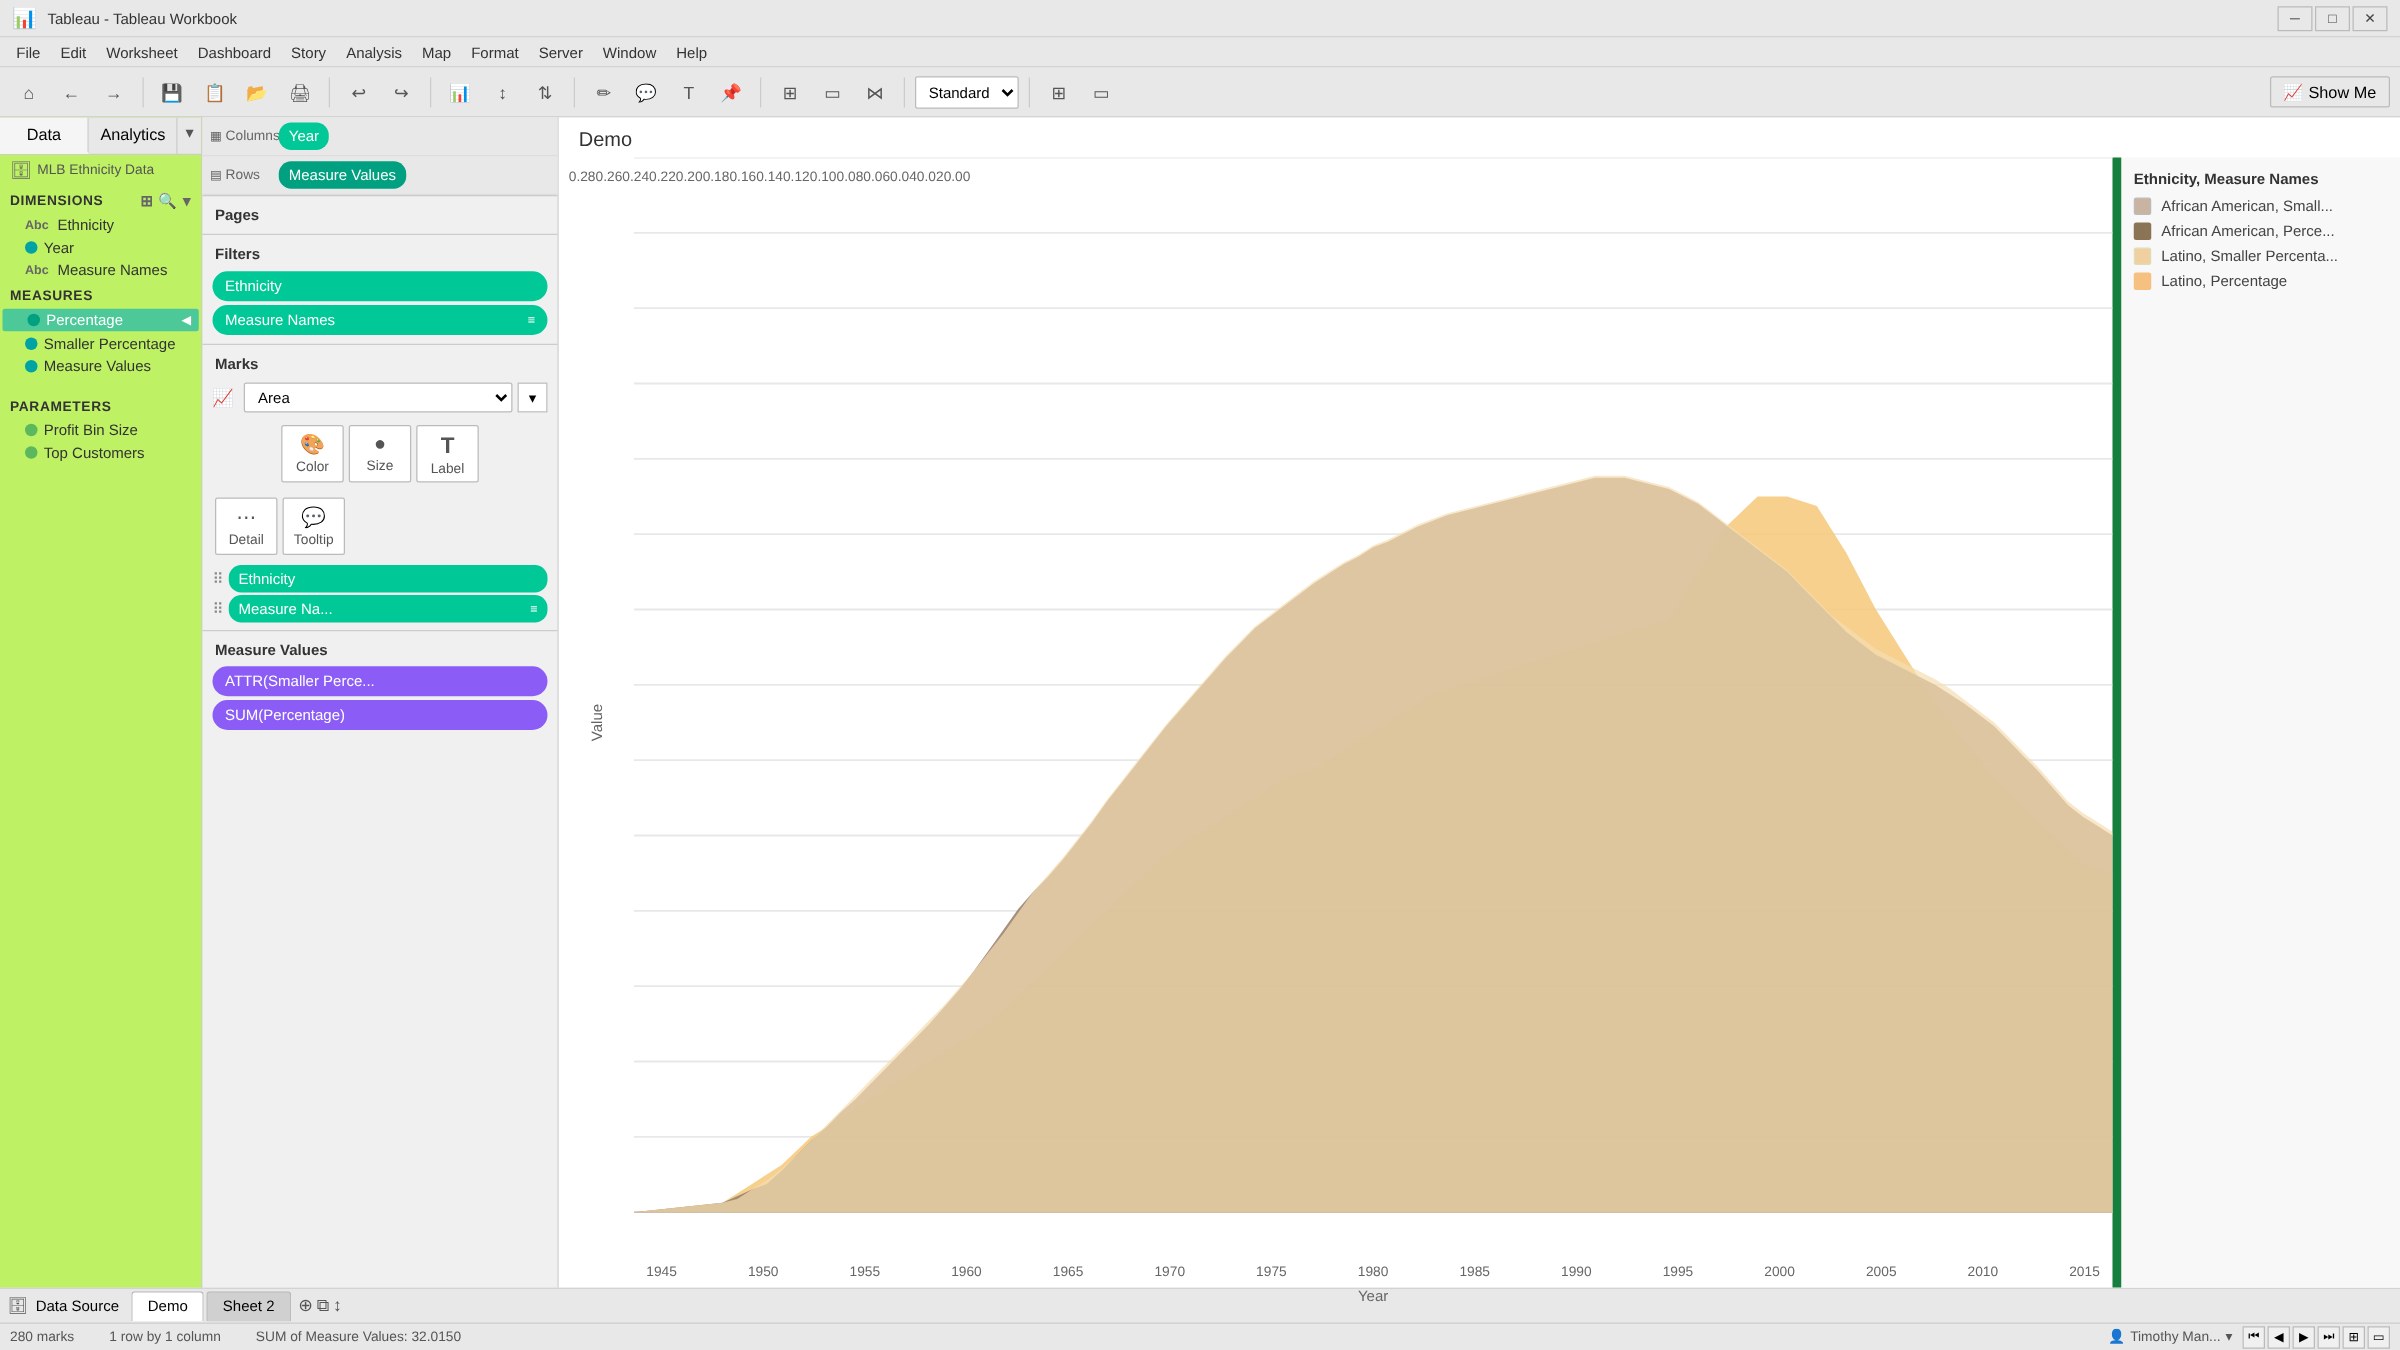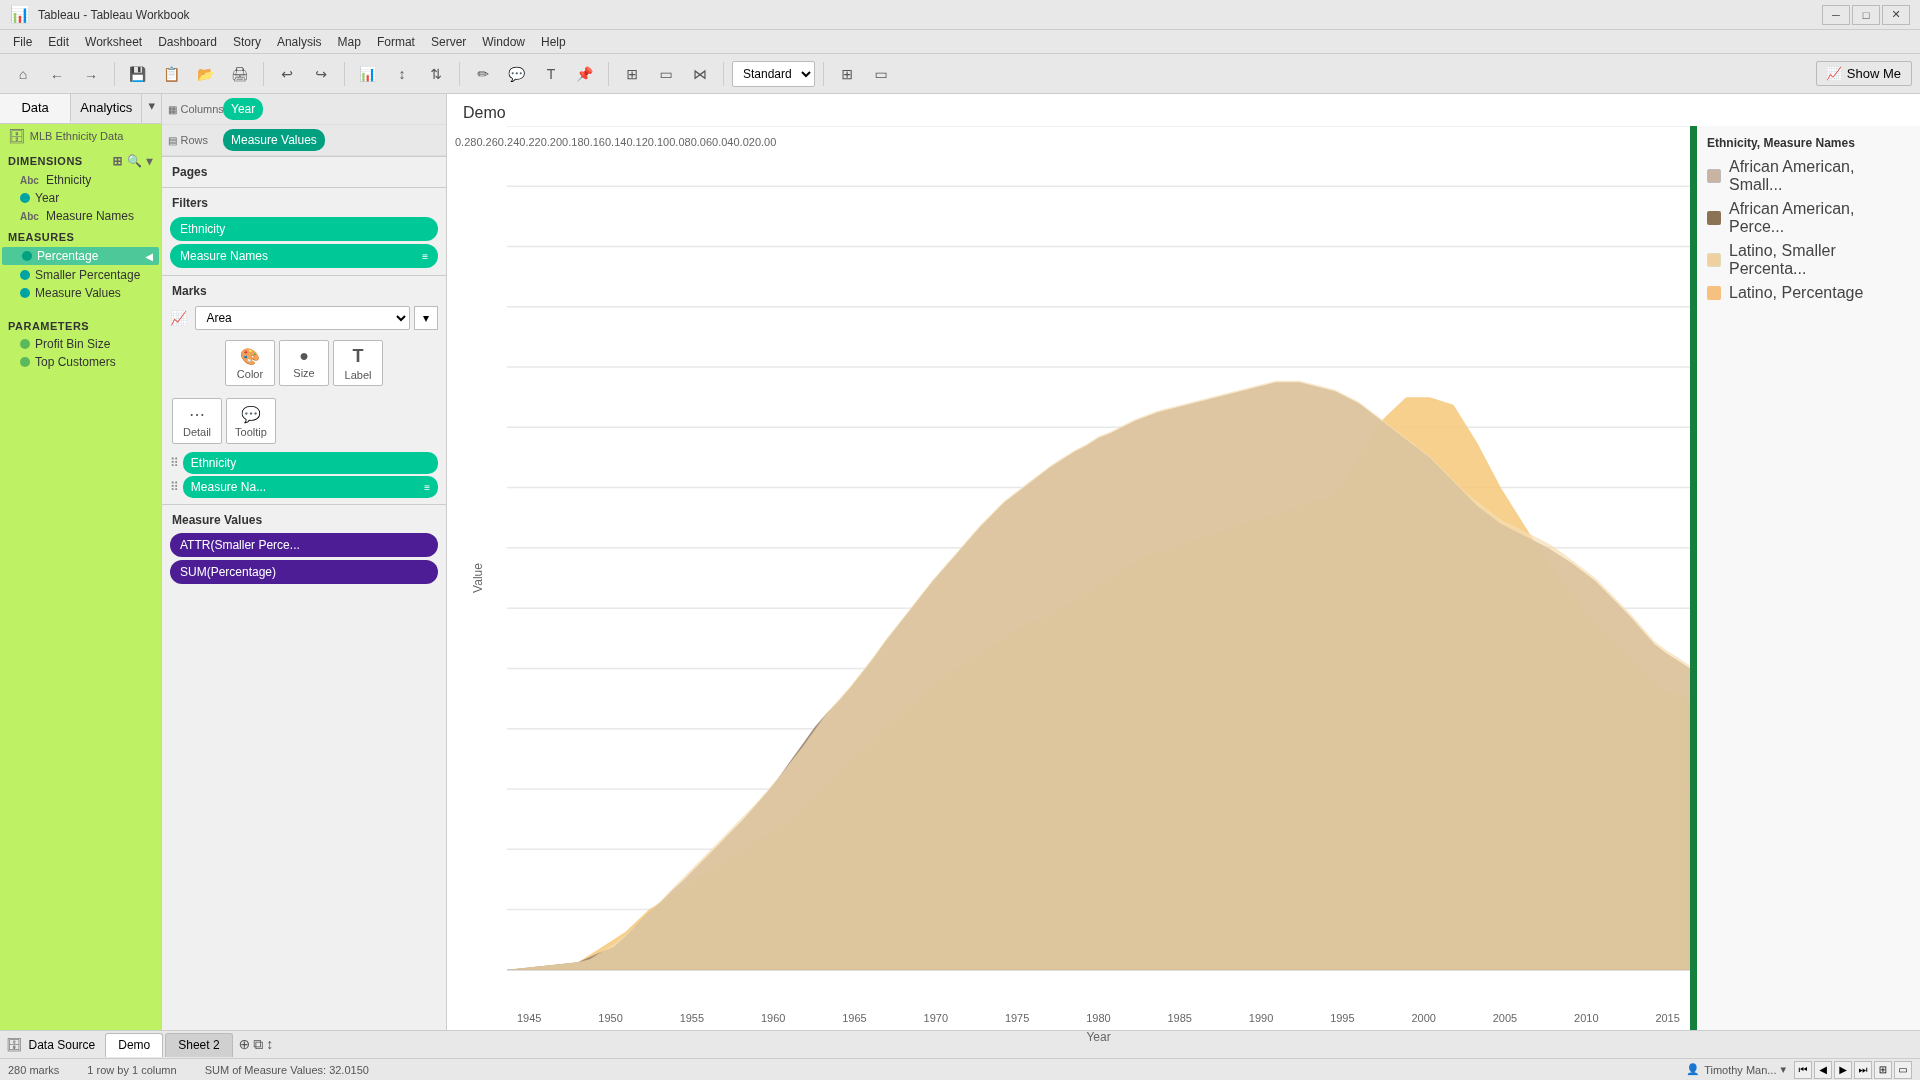--- a/index.html
+++ b/index.html
@@ -263,21 +263,21 @@
     }
     .mv-pill {
       margin: 2px 8px;
       padding: 3px 10px;
       border-radius: 12px;
       font-size: 12px;
       cursor: pointer;
       height: 24px;
       display: flex; align-items: center;
     }
-    .mv-pill.teal { background: #4c1d95; color: white; }
+    .mv-pill.teal { background: #8b5cf6; color: white; }
 
     
     .chart-area {
       flex: 1;
       background: white;
       position: relative;
       display: flex;
       flex-direction: column;
     }
     .chart-title {
@@ -317,21 +317,21 @@
       border-left: 7px solid #15803d;
       padding: 10px;
     }
     .legend-title {
       font-size: 12px; font-weight: 600; color: #333;
       margin-bottom: 8px;
     }
     .legend-item {
       display: flex; align-items: center; gap: 8px;
       margin-bottom: 6px;
-      font-size: 16px; color: #444;
+      font-size: 12px; color: #444;
     }
     .legend-swatch {
       width: 14px; height: 14px;
       border-radius: 2px; flex-shrink: 0;
     }
 
     
     .bottom-tabs {
       height: 28px;
       background: #e8e8e8;

